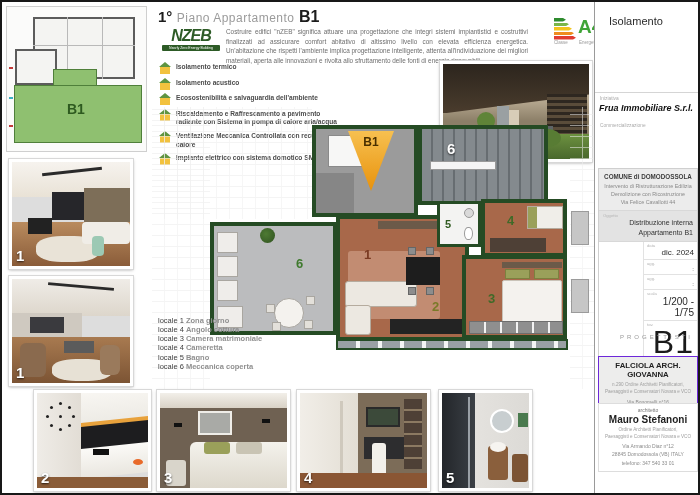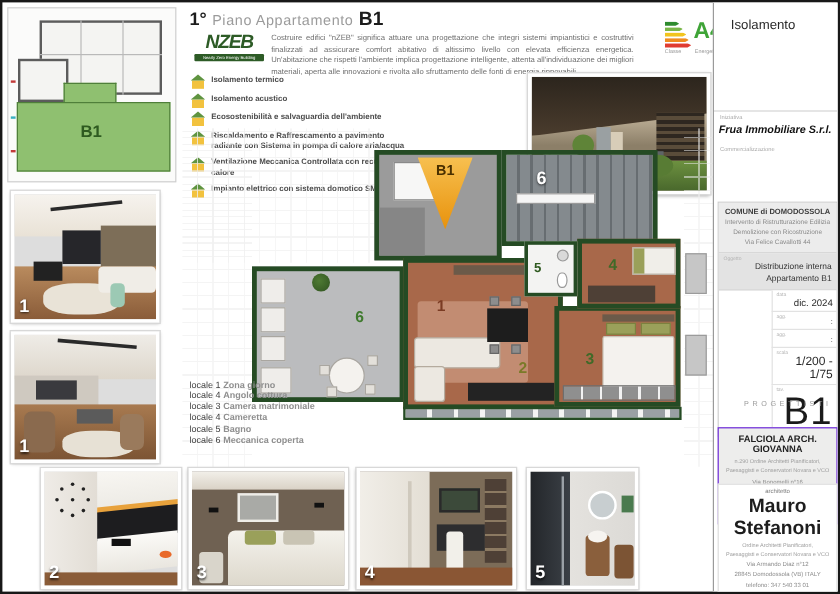--- a/index.html
+++ b/index.html
@@ -142,21 +142,21 @@
   .tiny { font-size:4.6px; color:#a0a0a0; line-height:1.5; }
   .tiny2 { font-size:5px; color:#8c8c8c; line-height:1.55; }
   #stefanoni { position:absolute; left:3px; top:401px; width:100px; background:#fff; border:1px solid #ddd; text-align:center; padding:3px 2px; }
   #teval-logo { display:flex; justify-content:center; align-items:center; gap:2px; height:26px; margin-bottom:1px;}
   #tv-diamond { width:13px; height:13px; border:2px solid #5a5a5a; transform:rotate(45deg); }
   #tv-te { font-size:13px; color:#7d7d7d; }
   #tv-v { font-size:14px; color:#b5b5b5; font-weight:bold; }
   #tv-a { font-size:13px; color:#7d7d7d; }
   #tv-bar { width:3px; height:16px; background:#3d9aa0; }
   #stef-role { font-size:5px; color:#777; }
-  #stef-name { font-size:16px; font-weight:bold; color:#1d1d1d; margin:1px 0 2px 0; }
+  #stef-name { font-size:10px; font-weight:bold; color:#1d1d1d; margin:1px 0 2px 0; }
 </style>
 </head>
 <body>
 
 <div class="sheet">
 
   <div class="abs" id="miniplan">
     <div class="mp-wall" style="left:26px;top:10px;width:102px;height:62px;"></div>
     <div class="mp-wall" style="left:8px;top:42px;width:42px;height:36px;"></div>
     <div class="mp-line" style="left:60px;top:10px;width:1px;height:62px;"></div>

